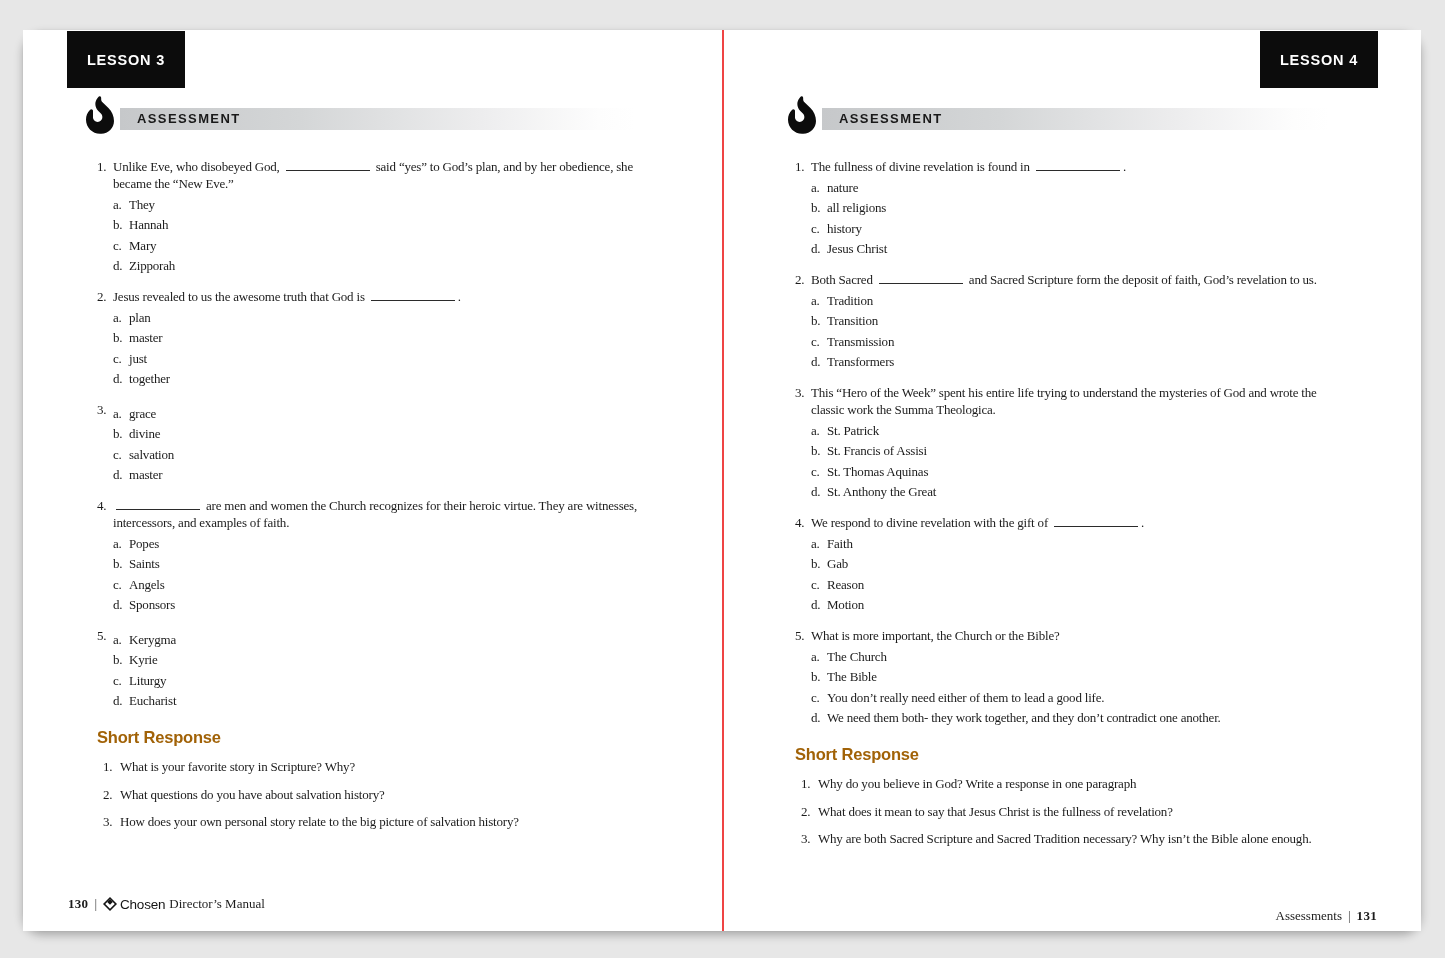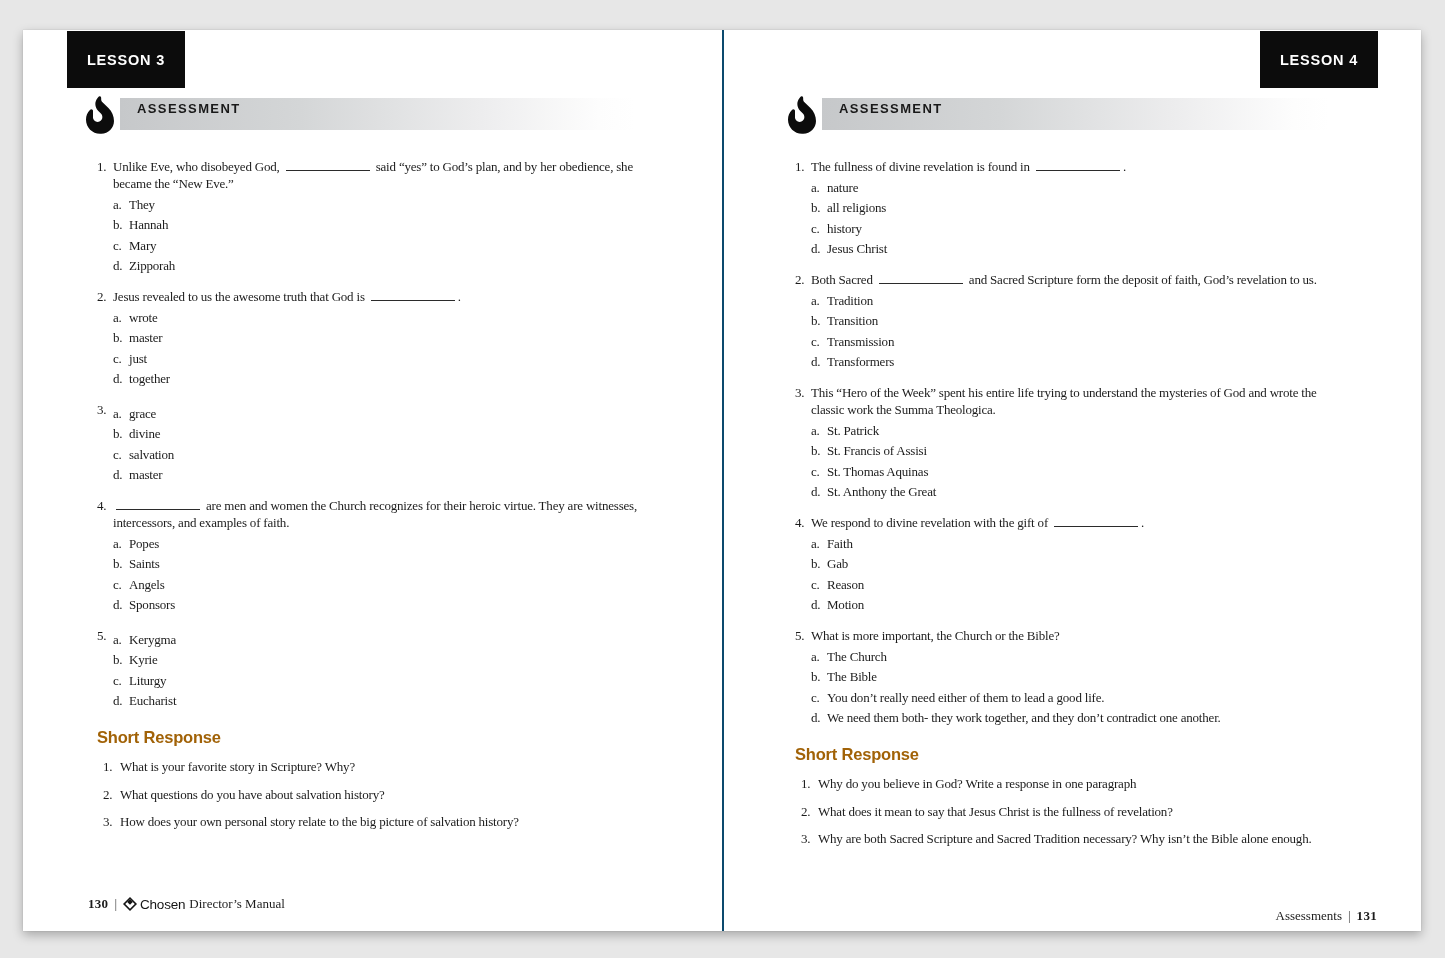--- a/index.html
+++ b/index.html
@@ -9,43 +9,44 @@
     overflow:hidden;
     font-family:"Liberation Serif", serif;
     position:relative;
   }
   .spread{
     position:absolute;left:23px;top:30px;
     width:1398px;height:901px;
     background:#ffffff;
     box-shadow:0 4px 10px rgba(0,0,0,0.28), 0 0 1px rgba(0,0,0,0.2);
     display:flex;
+    border-radius:19px;
   }
   .page{position:relative;width:699px;height:901px;background:#fff;}
-  .page.right{border-left:2px solid #0c4a6e;width:697px;}
+  .page.right{border-left:2px solid #ef4444;width:697px;}
 
   .lesson-box{
     position:absolute;top:1px;width:118px;height:57px;
     background:#0c0c0c;color:#fff;
     font-family:"Liberation Sans", sans-serif;
     font-weight:bold;font-size:14.5px;letter-spacing:0.8px;
     display:flex;align-items:center;justify-content:center;
   }
   .page.left .lesson-box{left:44px;}
   .page.right .lesson-box{right:43px;}
 
   .assessment-row{
     position:absolute;top:66px;display:flex;align-items:flex-end;
   }
   .page.left .assessment-row{left:63px;width:549px;}
   .page.right .assessment-row{left:64px;width:541px;}
   .flame-wrap{width:32px;flex:none;position:relative;z-index:2;margin-right:2px;}
   .flame-wrap svg{display:block;}
   .banner{
-    flex:1;height:32px;margin-bottom:4px;
+    flex:1;height:22px;margin-bottom:4px;
     background:linear-gradient(to right,#c6c8ca 0%,#d4d6d7 35%,#ededee 70%,#fdfdfd 93%,#ffffff 100%);
     font-family:"Liberation Sans", sans-serif;
     font-weight:bold;font-size:13px;letter-spacing:1.4px;color:#191919;
     line-height:22px;padding-left:17px;
   }
 
   .content{
     position:absolute;top:128px;
     color:#1c1c1c;font-size:13px;letter-spacing:-0.2px;
   }
@@ -69,21 +70,21 @@
     color:#a16207;margin:19px 0 11px 0;
   }
   .sr-item{display:flex;padding-left:6px;margin-bottom:10.5px;line-height:17px;}
   .sr-num{width:17px;flex:none;}
   .sr-text{flex:1;}
 
   .footer{
     position:absolute;display:flex;align-items:center;
     font-size:13px;color:#1c1c1c;white-space:nowrap;
   }
-  .page.left .footer{left:45px;top:866px;margin-left:20px;}
+  .page.left .footer{left:45px;top:866px;}
   .page.right .footer{right:44px;top:870px;margin-top:8px;}
   .footer .pg-num{font-weight:bold;letter-spacing:0.3px;}
   .footer .sep{margin:0 6px;color:#444;font-weight:normal;}
   .footer .brand{
     font-family:"Liberation Sans", sans-serif;font-weight:normal;
     font-size:13.5px;letter-spacing:-0.2px;margin-left:3px;margin-right:4px;color:#151515;
   }
   .footer .manual{font-size:13px;}
   .diamond-wrap{display:flex;align-items:center;}
 </style>
@@ -132,21 +133,21 @@
               </div>
             </div>
           </div>
           <div class="question">
             <span class="q-num">2.</span>
             <div class="q-body">
               <div class="q-text">Jesus revealed to us the awesome truth that God is <span class="blank"></span>.</div>
               <div class="options">
                 <div class="option">
                   <span class="opt-letter">a.</span>
-                  <span>wrote</span>
+                  <span>plan</span>
                 </div>
                 <div class="option">
                   <span class="opt-letter">b.</span>
                   <span>master</span>
                 </div>
                 <div class="option">
                   <span class="opt-letter">c.</span>
                   <span>just</span>
                 </div>
                 <div class="option">

